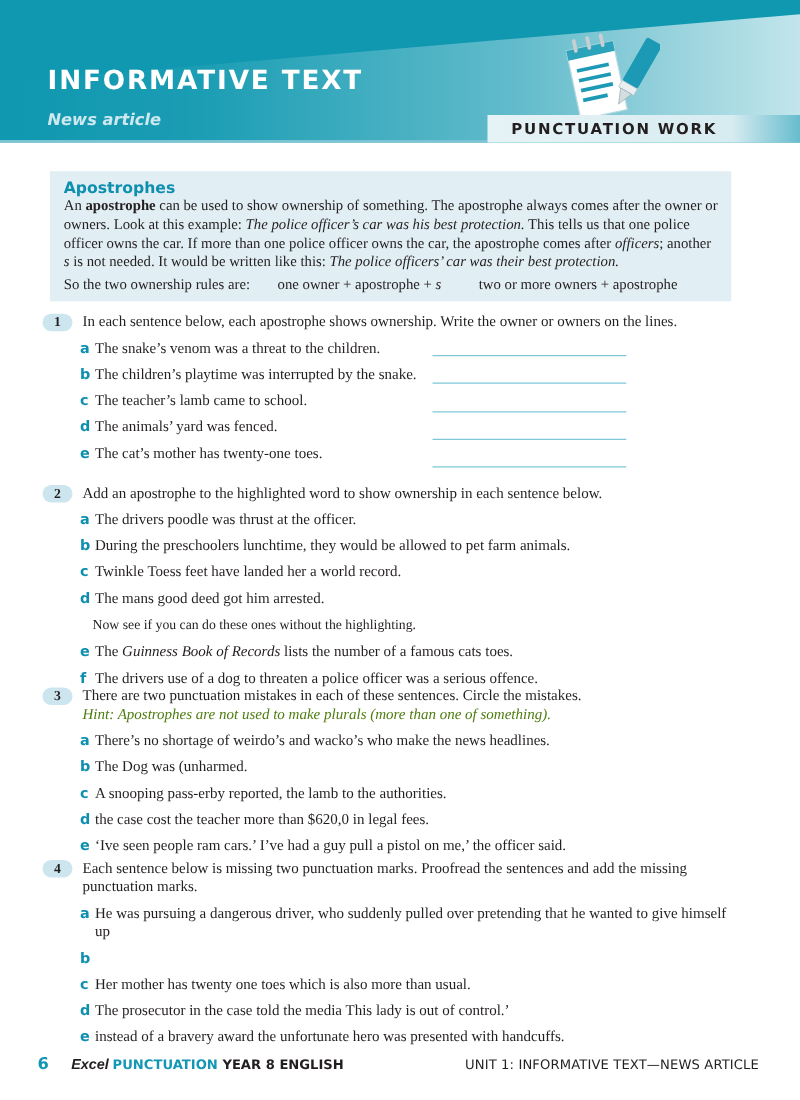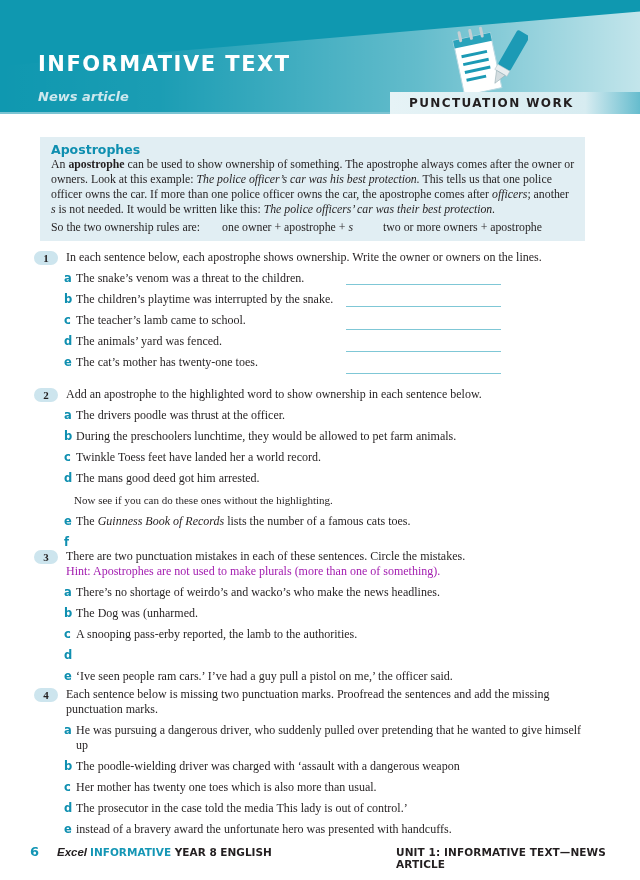--- a/index.html
+++ b/index.html
@@ -28,36 +28,36 @@
   .info-box p.rules { margin-top: 3px; }
   .rule-a { margin-left: 22px; }
   .rule-b { margin-left: 30px; }
 
   
   .q { position: absolute; left: 34px; width: 560px; }
   .q-head { display: flex; align-items: flex-start; font-size: 12px; line-height: 15px; }
   .badge { flex: none; width: 24px; height: 14px; margin-right: 8px; margin-top: 1px; background: #cde5ee; border-radius: 7px; text-align: center;
     font-family: "Liberation Serif", serif; font-weight: bold; font-size: 11px; line-height: 14px; color: #231f20; }
   .q-text { flex: 1; }
-  .hint { display: block; color: #a21caf; }
+  .hint { display: block; color: #4d7c0f; font-style: italic; }
   .items { margin-left: 30px; }
   .item { display: flex; align-items: flex-start; font-size: 12px; line-height: 15px; margin-top: 6px; }
   .letter { flex: none; width: 12px; font-family: "DejaVu Sans", sans-serif; font-weight: bold; font-size: 11.5px; color: #0f8fb0; }
   .item-text { flex: none; }
   .plain-line { font-size: 11px; line-height: 15px; margin-top: 7px; margin-left: 40px; }
   .answer-line { position: absolute; left: 312px; width: 155px; height: 1px; background: #7fc7d6; }
 
   
   .footer { position: absolute; left: 0; top: 844px; width: 640px; height: 20px; font-family: "DejaVu Sans", sans-serif; font-size: 10.5px; font-weight: bold; }
   .pg { position: absolute; left: 30px; top: 0; color: #1496b5; font-size: 13px; }
   .brand { position: absolute; left: 57px; top: 2px; }
   .brand .excel { font-family: Liberation Sans, sans-serif; font-style: italic; font-weight: bold; font-size: 11.5px; color: #231f20; }
   .brand .smart { color: #1496b5; margin-left: 3px; }
   .brand .rest { color: #231f20; }
-  .unit { position: absolute; left: 396px; top: 2px; color: #231f20; font-weight: bold; letter-spacing: 0.1px; }
+  .unit { position: absolute; left: 372px; top: 2px; color: #231f20; font-weight: normal; letter-spacing: 0.1px; }
 </style>
 </head>
 <body>
 
 <div class="banner">
   <div class="light-band"></div>
   <div class="bottom-rule"></div>
 </div>
 <svg class="notepad-icon" viewBox="0 0 80 74">
   <g transform="rotate(-12 30 40)">
@@ -145,20 +145,21 @@
       </div>
   </div>
   <div class="plain-line">Now see if you can do these ones without the highlighting.</div>
   <div class="items">
     <div class="item">
         <span class="letter">e</span>
         <span class="item-text"><span>The </span><i>Guinness Book of Records</i><span> lists the number of a famous cats toes.</span></span>
       </div>
     <div class="item">
         <span class="letter">f</span>
+        <span class="item-text">The drivers use of a dog to threaten a police officer was a serious offence.</span>
       </div>
   </div>
 </div>
 
 <div class="q" style="top:549px;">
   <div class="q-head">
     <span class="badge">3</span>
     <span class="q-text"><span>There are two punctuation mistakes in each of these sentences. Circle the mistakes.</span><span class="hint">Hint: Apostrophes are not used to make plurals (more than one of something).</span></span>
   </div>
   <div class="items">
@@ -169,54 +170,54 @@
     <div class="item">
         <span class="letter">b</span>
         <span class="item-text">The Dog was (unharmed.</span>
       </div>
     <div class="item">
         <span class="letter">c</span>
         <span class="item-text">A snooping pass-erby reported, the lamb to the authorities.</span>
       </div>
     <div class="item">
         <span class="letter">d</span>
+        <span class="item-text">the case cost the teacher more than $620,0 in legal fees.</span>
       </div>
     <div class="item">
         <span class="letter">e</span>
         <span class="item-text">‘Ive seen people ram cars.’ I’ve had a guy pull a pistol on me,’ the officer said.</span>
       </div>
   </div>
 </div>
 
 <div class="q" style="top:687px;">
   <div class="q-head">
     <span class="badge">4</span>
     <span class="q-text">Each sentence below is missing two punctuation marks. Proofread the sentences and add the missing punctuation marks.</span>
   </div>
   <div class="items">
     <div class="item">
         <span class="letter">a</span>
         <span class="item-text" style="flex:1;">He was pursuing a dangerous driver, who suddenly pulled over pretending that he wanted to give himself up</span>
       </div>
     <div class="item">
         <span class="letter">b</span>
-        <span class="item-text">The poodle-wielding driver was charged with ‘assault with a dangerous weapon</span>
       </div>
     <div class="item">
         <span class="letter">c</span>
         <span class="item-text">Her mother has twenty one toes which is also more than usual.</span>
       </div>
     <div class="item">
         <span class="letter">d</span>
         <span class="item-text">The prosecutor in the case told the media This lady is out of control.’</span>
       </div>
     <div class="item">
         <span class="letter">e</span>
         <span class="item-text">instead of a bravery award the unfortunate hero was presented with handcuffs.</span>
       </div>
   </div>
 </div>
 
 <div class="footer">
   <span class="pg">6</span>
-  <span class="brand"><span class="excel">Excel</span><span class="smart">INFORMATIVE</span><span class="rest"> YEAR 8 ENGLISH</span></span>
+  <span class="brand"><span class="excel">Excel</span><span class="smart">PUNCTUATION</span><span class="rest"> YEAR 8 ENGLISH</span></span>
   <span class="unit">UNIT 1: INFORMATIVE TEXT—NEWS ARTICLE</span>
 </div>
 
 </body></html>

